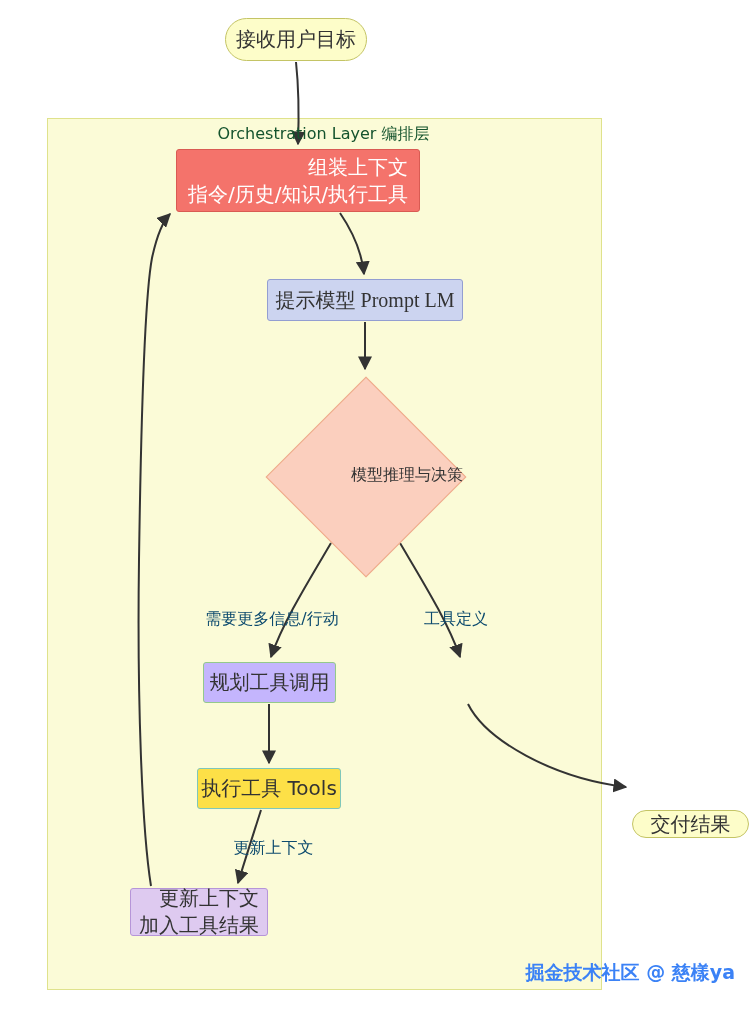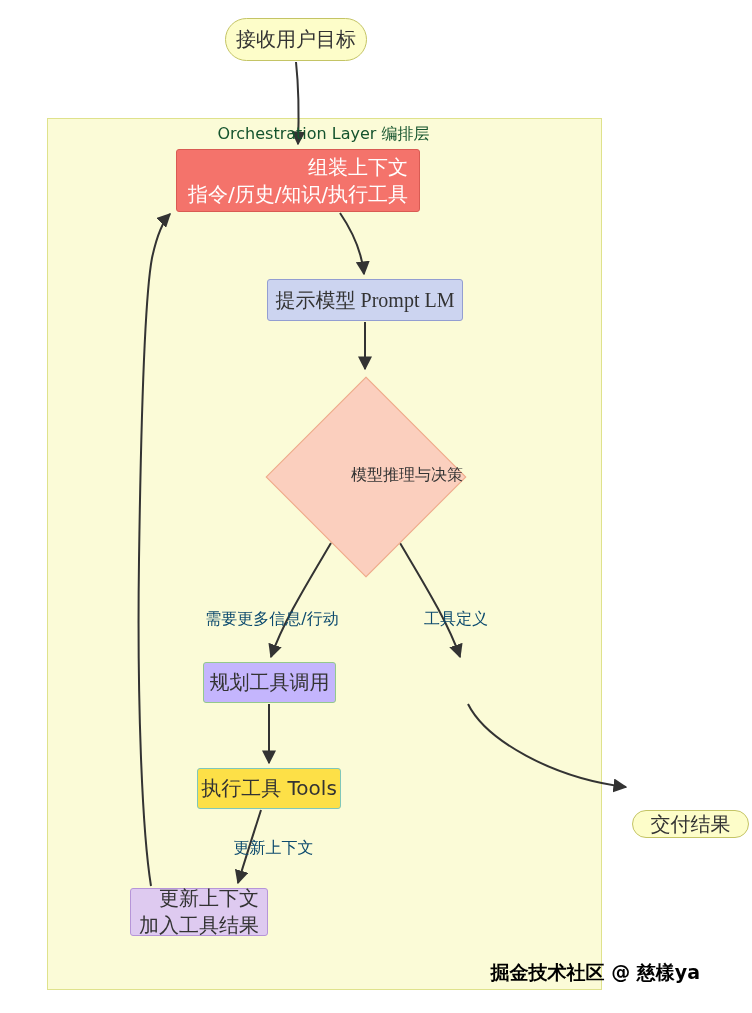--- a/index.html
+++ b/index.html
@@ -16,21 +16,21 @@
   .diamond-label{position:absolute;left:267px;top:465px;width:196px;text-align:right;font-size:16px;color:#333333;z-index:4;}
   .node-plan{left:203px;top:662px;width:133px;height:41px;background:#c4b5fd;border-color:#94c98b;}
   .node-final{left:398px;top:662px;width:132px;height:41px;background:#fdfdc9;border-color:#c4c465;}
   .node-execute{left:197px;top:768px;width:144px;height:41px;background:#fde047;border-color:#7fc7ba;}
   .node-update{left:130px;top:888px;width:138px;height:48px;background:#decaf0;border-color:#b695d8;}
   .node-deliver{left:632px;top:810px;width:117px;height:28px;}
   .edge-label{position:absolute;z-index:4;text-align:center;font-size:16px;color:#0c4a6e;background:transparent;}
   .label-need-more{left:183px;top:609px;width:178px;}
   .label-task-done{left:415px;top:609px;width:82px;}
   .label-tool-output{left:211px;top:838px;width:125px;}
-  .watermark{position:absolute;left:440px;top:960px;width:260px;text-align:right;font-size:19px;font-weight:bold;color:#000000;z-index:5;}
+  .watermark{position:absolute;left:475px;top:960px;width:260px;text-align:right;font-size:19px;font-weight:bold;color:#3b82f6;z-index:5;}
 </style>
 </head>
 <body>
 
 <div class="canvas">
 
   <div class="container-box"></div>
   <div class="container-title">Orchestration Layer 编排层</div>
 
   <svg class="edges" width="752" height="1013" viewBox="0 0 752 1013">

